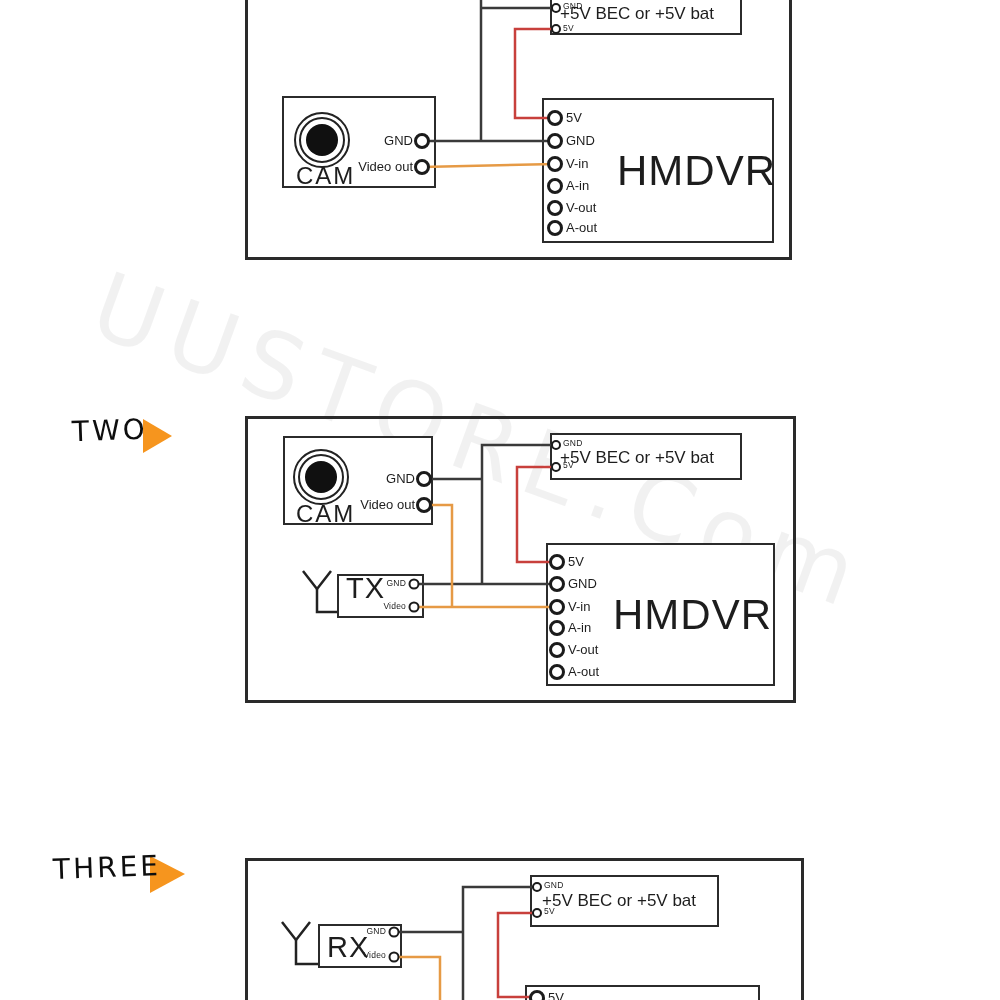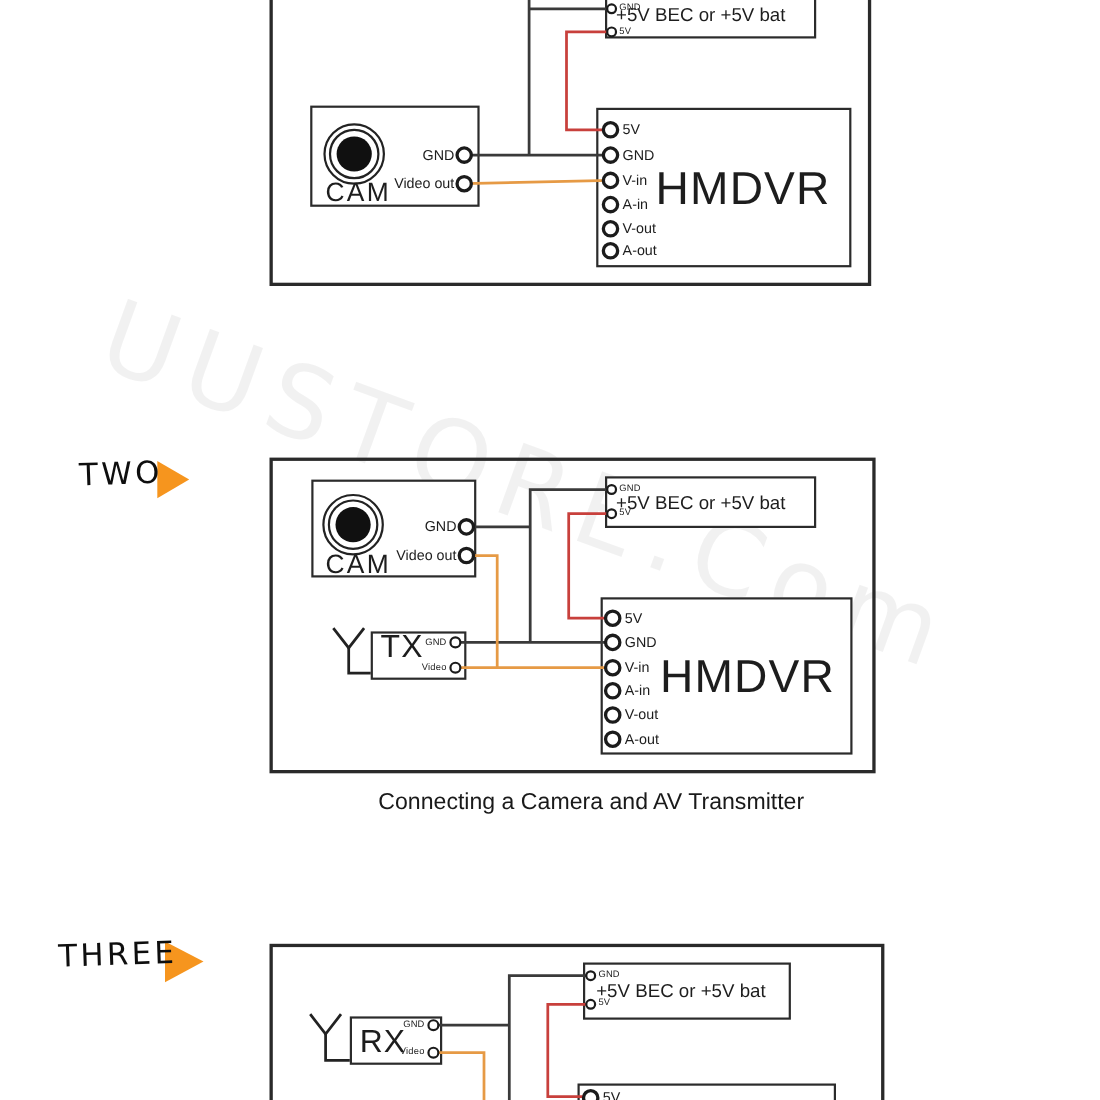--- a/index.html
+++ b/index.html
@@ -14,21 +14,21 @@
   .pin{position:absolute;background:#fff;border-radius:50%;transform:translate(-50%,-50%);
        box-sizing:content-box;z-index:3;}
   .pin.lg{width:10px;height:10px;border:3px solid #1b1b1b;}
   .pin.md{width:7px;height:7px;border:2.5px solid #1b1b1b;}
   .pin.sm{width:6px;height:6px;border:2px solid #1b1b1b;}
   .lens{position:absolute;border-radius:50%;transform:translate(-50%,-50%);z-index:3;box-sizing:border-box;}
   .lbl{position:absolute;color:#1d1d1d;font-size:13px;line-height:1.15;white-space:nowrap;z-index:4;}
   .ps{font-size:8.5px;letter-spacing:0.2px;}
   .right{text-align:right;}
   .cap{position:absolute;font-size:21px;color:#1a1a1a;text-align:center;z-index:4;}
-  .hm{position:absolute;font-size:42px;color:#1d1d1d;line-height:1;letter-spacing:1px;text-align:left;z-index:4;}
+  .hm{position:absolute;font-size:42px;color:#1d1d1d;line-height:1;letter-spacing:1px;text-align:right;z-index:4;}
   .big{position:absolute;font-size:29px;color:#1d1d1d;line-height:1;z-index:4;letter-spacing:1px;}
   .bectxt{position:absolute;font-size:17px;color:#1d1d1d;text-align:left;z-index:4;white-space:nowrap;}
   .step{position:absolute;font-size:28px;color:#0e0e0e;letter-spacing:3px;z-index:4;
         transform:rotate(-2deg);font-family:"DejaVu Sans",sans-serif;}
 </style>
 </head>
 <body>
 
 <div id="canvas">
 
@@ -106,21 +106,20 @@
   <div class="pin lg" style="left:557px;top:628px;"></div>
   <div class="pin lg" style="left:557px;top:650px;"></div>
   <div class="pin lg" style="left:557px;top:672px;"></div>
   <div class="lbl" style="left:568px;top:555px;">5V</div>
   <div class="lbl" style="left:568px;top:577px;">GND</div>
   <div class="lbl" style="left:568px;top:600px;">V-in</div>
   <div class="lbl" style="left:568px;top:621px;">A-in</div>
   <div class="lbl" style="left:568px;top:643px;">V-out</div>
   <div class="lbl" style="left:568px;top:665px;">A-out</div>
 
-  <div class="cap" style="left:262px;top:717px;width:551px;">Connecting a Camera and AV Transmitter</div>
 
   <div class="frame" style="left:245px;top:858px;width:559px;height:190px;"></div>
 
   <div class="box" style="left:530px;top:875px;width:189px;height:52px;"></div>
   <div class="bectxt" style="left:542px;top:891px;width:172px;">+5V BEC or +5V bat</div>
   <div class="lbl ps" style="left:544px;top:881px;">GND</div>
   <div class="lbl ps" style="left:544px;top:907px;">5V</div>
   <div class="pin sm" style="left:537px;top:887px;"></div>
   <div class="pin sm" style="left:537px;top:913px;"></div>
 

